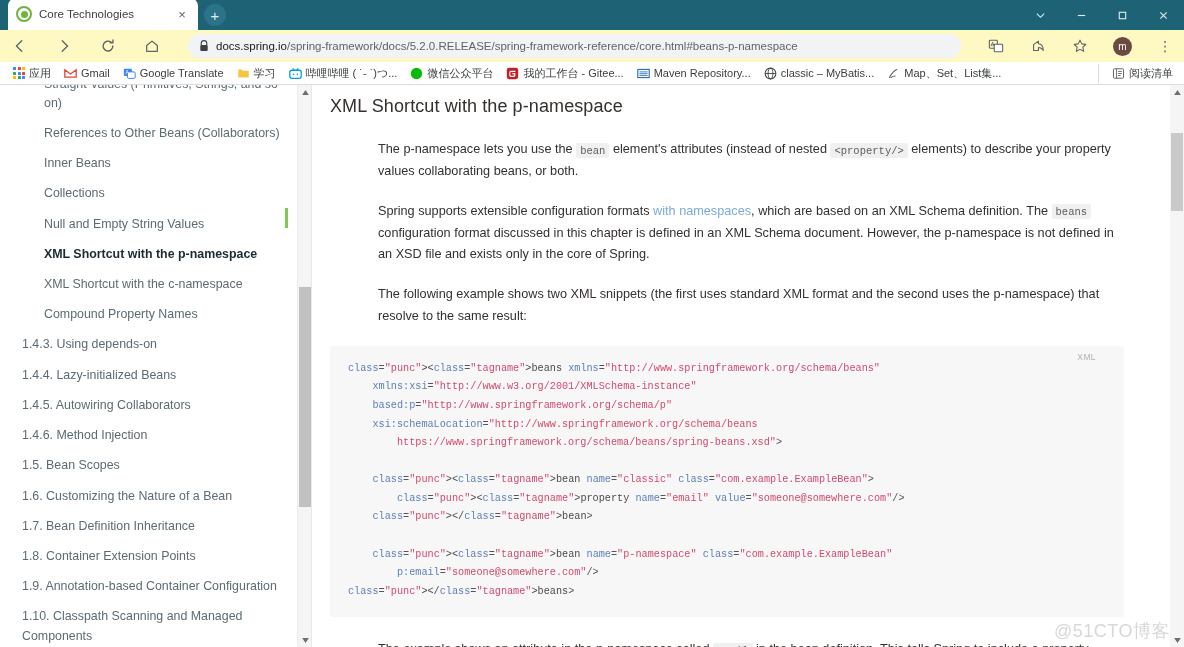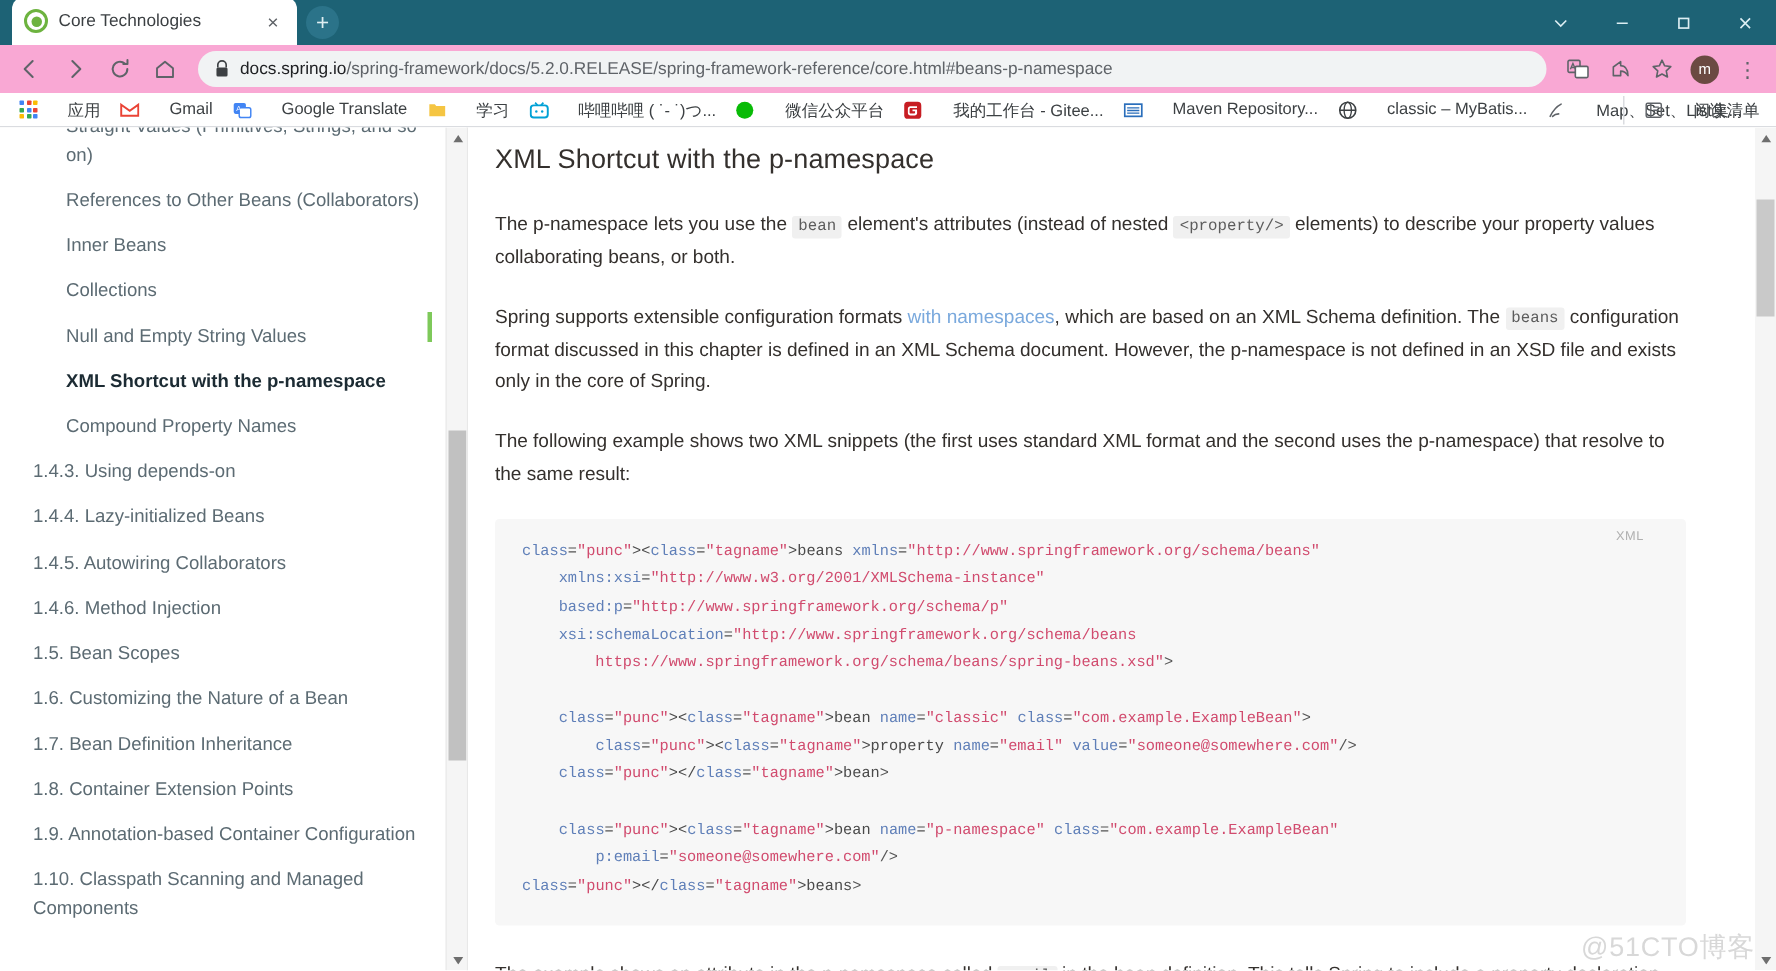--- a/index.html
+++ b/index.html
@@ -51,22 +51,22 @@
     display: flex; align-items: center;
   }
   .wc {
     width: 41px; height: 30px; display: flex; align-items: center;
     justify-content: center; color: #dceef3; font-size: 12px; cursor: pointer;
   }
   .wc svg { display: block; }
 
   
   .toolbar {
-    height: 32px; background: #f9a8d4; display: flex; align-items: center;
-    padding: 0 6px; gap: 2px;
+    height: 32px; background: #fef9c3; display: flex; align-items: center;
+    padding: 0 6px; gap: 16px;
   }
   .navbtn {
     width: 28px; height: 28px; display: flex; align-items: center;
     justify-content: center; color: #5f6368; font-size: 15px; cursor: pointer;
     border-radius: 50%;
   }
   .omnibox {
     flex: 1; height: 24px; background: #f1f3f4; border-radius: 12px;
     display: flex; align-items: center; padding: 0 11px; gap: 7px;
     margin: 0 6px; cursor: text;
@@ -86,21 +86,21 @@
     justify-content: center; margin: 0 4px; cursor: pointer;
   }
 
   
   .bookmarks {
     height: 23px; background: #ffffff; display: flex; align-items: center;
     padding: 0 8px; gap: 3px; border-bottom: 1px solid #dadce0;
     position: relative;
   }
   .bm {
-    display: flex; align-items: center; gap: 20px; padding: 2px 5px;
+    display: flex; align-items: center; gap: 4px; padding: 2px 5px;
     border-radius: 4px; font-size: 11px; color: #3c4043;
     white-space: nowrap; cursor: pointer;
   }
   .bm-ico { width: 13px; height: 13px; flex: none; display: block; }
   .bm-apps {
     display: grid; grid-template-columns: repeat(3, 3px);
     grid-template-rows: repeat(3, 3px); gap: 1.5px;
   }
   .bm-apps i { display: block; width: 3px; height: 3px; border-radius: .5px; }
   .bookmarks-right {
@@ -155,21 +155,21 @@
   .content {
     flex: 1; position: relative; overflow: hidden; background: #fff;
   }
   .content-inner { padding: 5px 60px 0 18px; }
   h1.doc-title {
     font-size: 18px; font-weight: normal; color: #34302d;
     margin: 6px 0 22px 0; letter-spacing: .1px;
   }
   p.doc-p {
     font-size: 12.7px; line-height: 1.72; color: #34302d;
-    margin-bottom: 18px; max-width: 810px;
+    margin-bottom: 18px; max-width: 810px; margin-left: 48px;
   }
   code.inline {
     font-family: "Liberation Mono", monospace; font-size: 10.5px;
     background: #f0f0f0; color: #5c5c5c; padding: 1.5px 4px;
     border-radius: 2px; white-space: nowrap;
   }
   a.doc-link { color: #7aa9dd; text-decoration: none; cursor: pointer; text-align: center; }
 
   .codeblock {
     background: #f7f7f7; border-radius: 3px; padding: 14px 18px 16px 18px;
@@ -390,20 +390,21 @@
 <div class="page">
 
   <div class="sidebar">
     <div class="toc">
       <div class="toc-item indent">Straight Values (Primitives, Strings, and so on)</div>
       <div class="toc-item indent">References to Other Beans (Collaborators)</div>
       <div class="toc-item indent">Inner Beans</div>
       <div class="toc-item indent">Collections</div>
       <div class="toc-item indent">Null and Empty String Values</div>
       <div class="toc-item indent active">XML Shortcut with the p-namespace</div>
+      <div class="toc-item indent">XML Shortcut with the c-namespace</div>
       <div class="toc-item indent">Compound Property Names</div>
       <div class="toc-item">1.4.3. Using depends-on</div>
       <div class="toc-item">1.4.4. Lazy-initialized Beans</div>
       <div class="toc-item">1.4.5. Autowiring Collaborators</div>
       <div class="toc-item">1.4.6. Method Injection</div>
       <div class="toc-item">1.5. Bean Scopes</div>
       <div class="toc-item">1.6. Customizing the Nature of a Bean</div>
       <div class="toc-item">1.7. Bean Definition Inheritance</div>
       <div class="toc-item">1.8. Container Extension Points</div>
       <div class="toc-item">1.9. Annotation-based Container Configuration</div>

